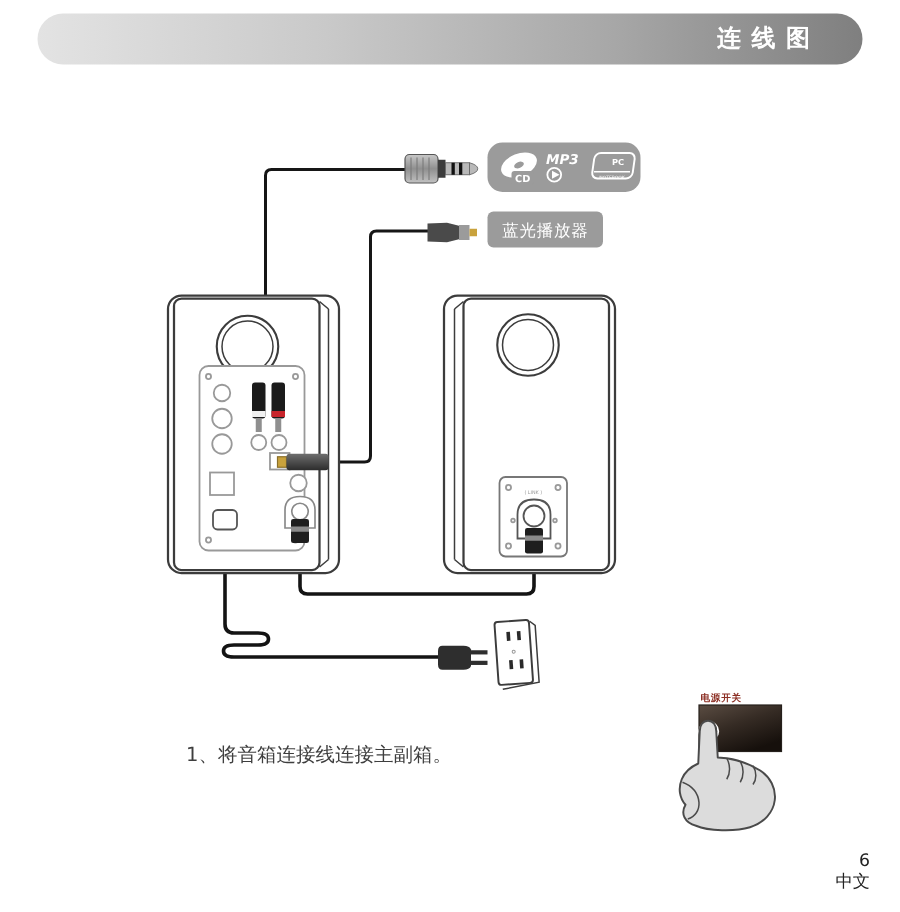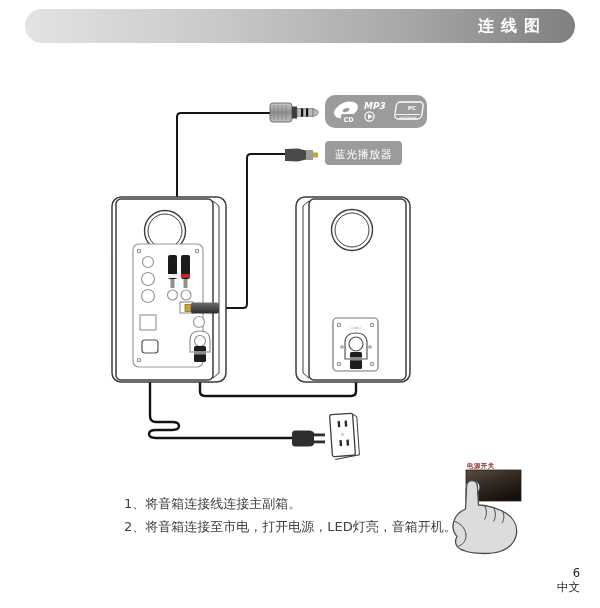--- a/index.html
+++ b/index.html
@@ -208,21 +208,20 @@
         <path d="M 484.5,505.5 C 487,510 487,515.5 484.5,519.5"></path>
         <path d="M 493.5,507.5 C 496,512 496,517.5 493.5,521.5"></path>
         <path d="M 502,510.5 C 504.5,514.5 504.5,519.5 502,523"></path>
         <path d="M 455,521.5 C 461.5,524 465.5,529 466,535 C 466.3,540 463.5,544.5 458.5,546"></path>
       </g>
     </g>
   </svg>
 
   <div class="instructions">
     <div>1、将音箱连接线连接主副箱。</div>
-    <div>2、将音箱连接至市电，打开电源，LED灯亮，音箱开机。</div>
   </div>
 
   <div class="footer">
     <div>6</div>
     <div>中文</div>
   </div>
 
 </div>
 
 </body></html>

